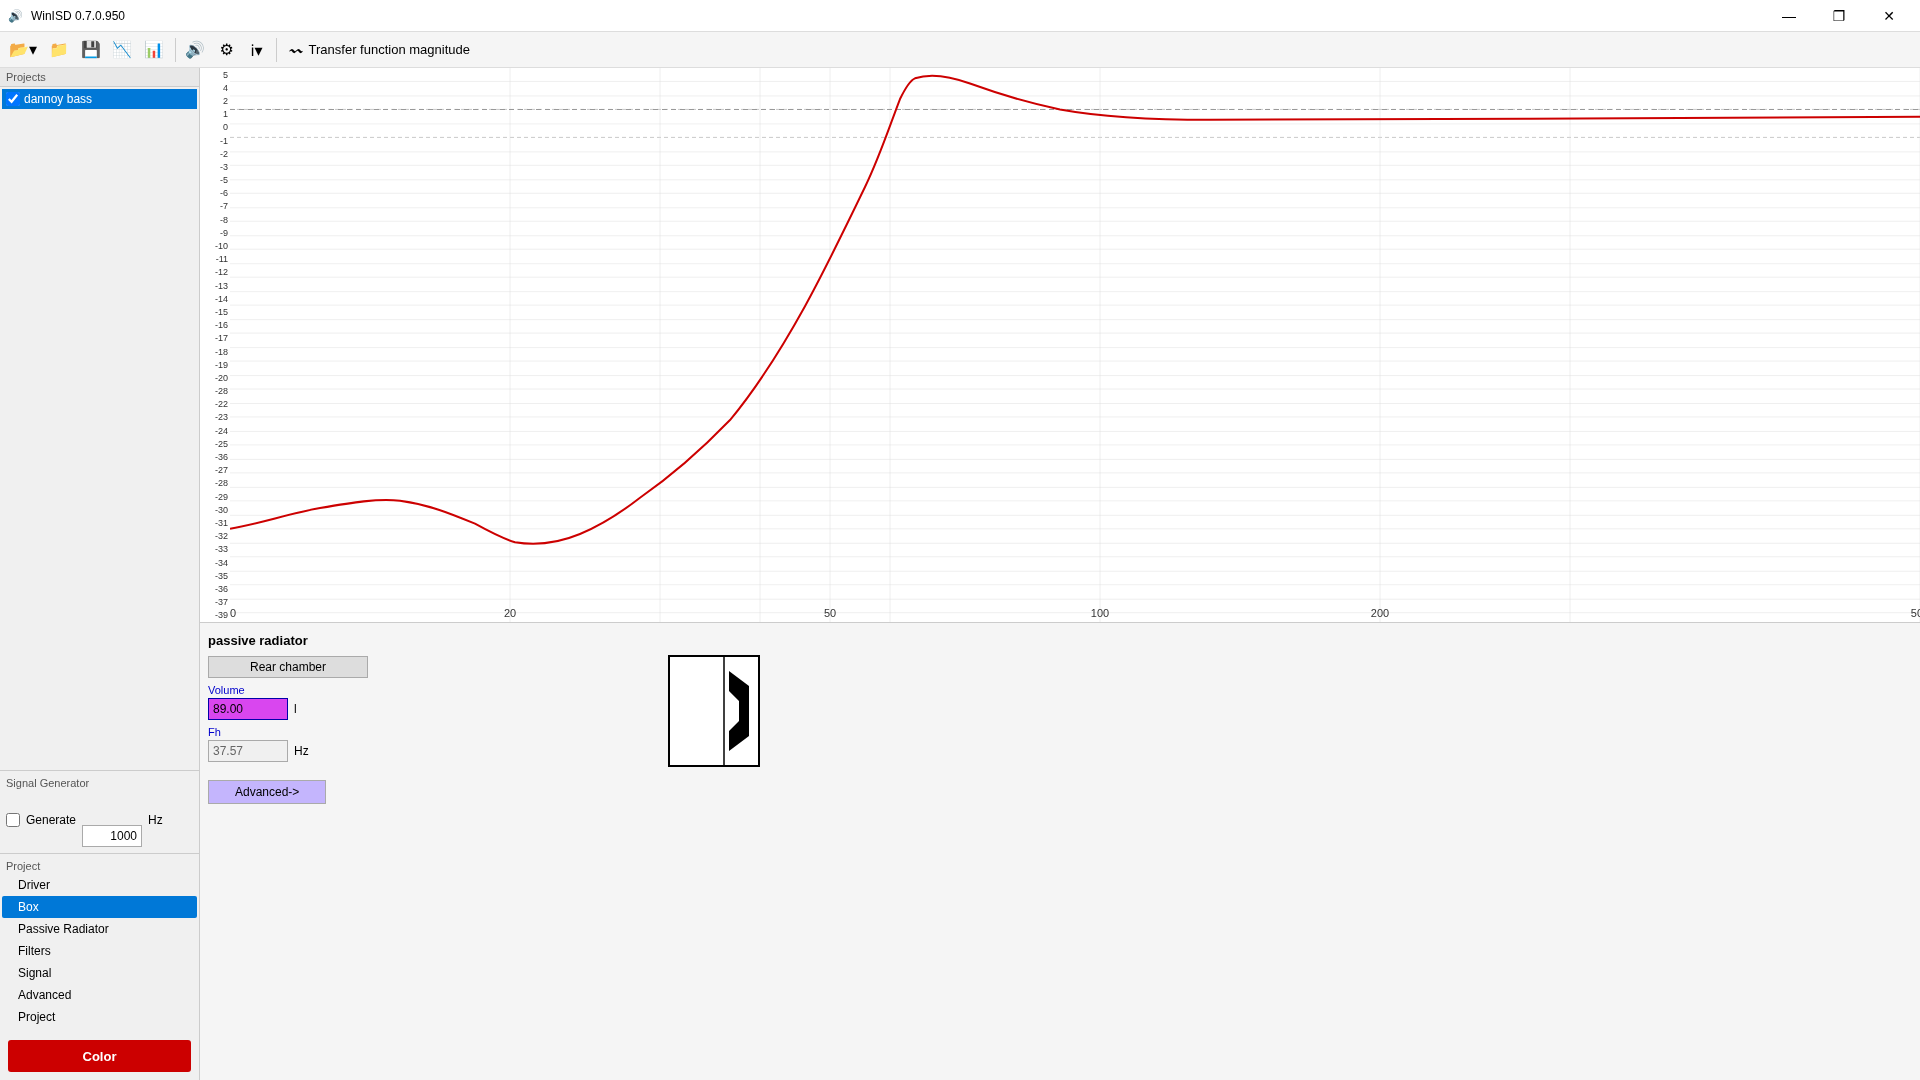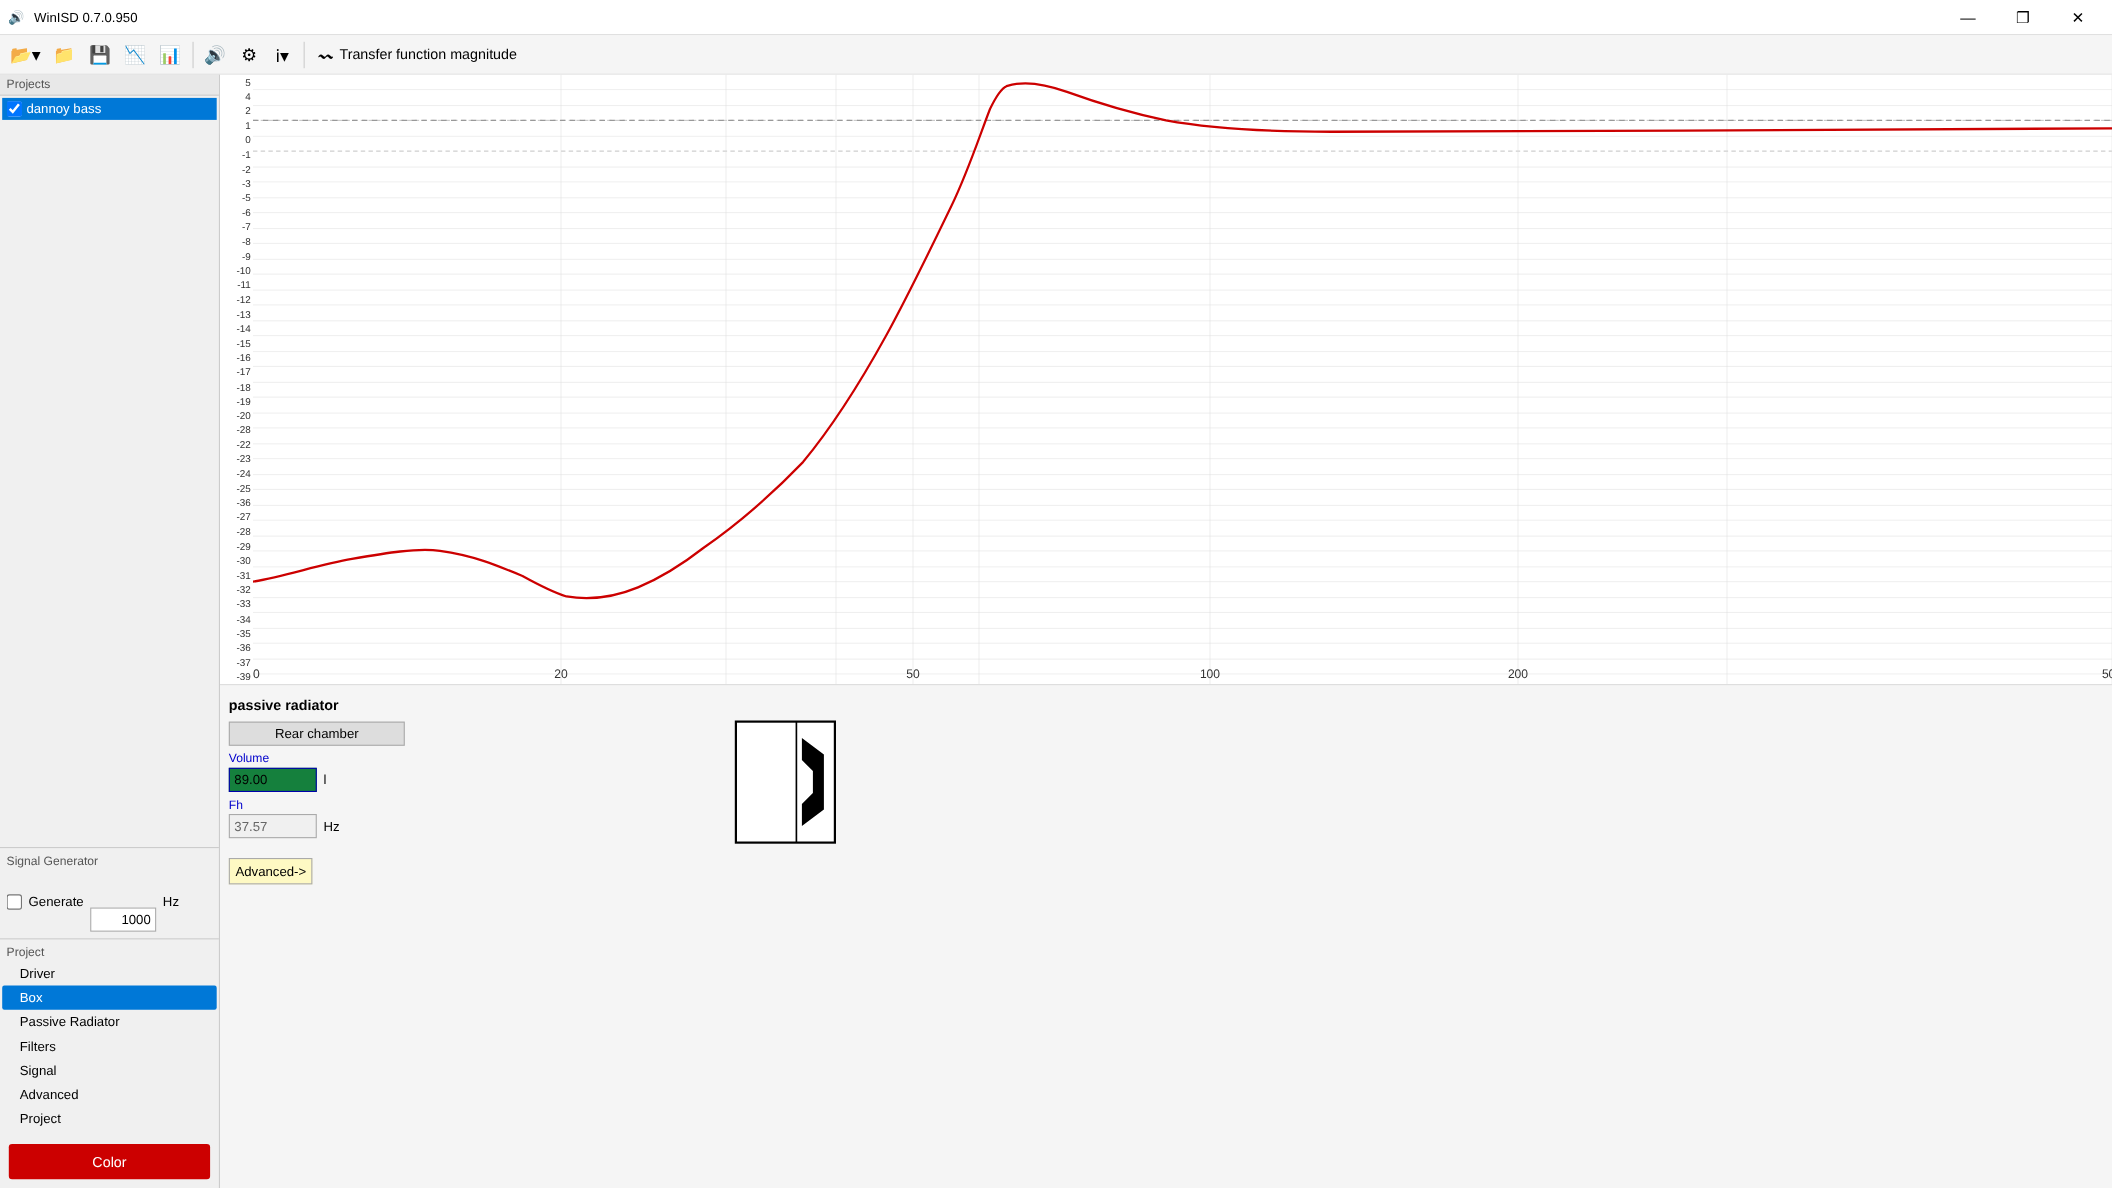--- a/index.html
+++ b/index.html
@@ -63,21 +63,21 @@
       display: block; padding: 4px 16px; font-size: 12px; cursor: pointer;
       border-radius: 2px;
     }
     .nav-item.active { background: #0078d7; color: #fff; }
 
     
     #color-btn {
       margin: 8px 8px 8px 8px;
       height: 32px; background: #cc0000; color: #fff;
       border: none; cursor: pointer; font-size: 13px;
-      border-radius: 3px; font-weight: normal;
+      border-radius: 3px; font-weight: bold;
     }
 
     
     #right-area { flex: 1; display: flex; flex-direction: column; }
 
     
     #graph-area { display: flex; background: #fff; border-bottom: 1px solid #ccc; height: 555px; }
     #y-axis { width: 30px; display: flex; flex-direction: column; align-items: flex-end; padding-top: 0; padding-right: 2px; background: #fff; }
     .y-label { font-size: 9px; color: #333; height: 13.5px; display: flex; align-items: center; justify-content: flex-end; }
 
@@ -89,26 +89,26 @@
     #params-left { width: 420px; }
 
     #passive-radiator-label { font-size: 13px; font-weight: bold; padding: 2px 0 8px 0; }
 
     #rear-chamber-section { }
     #rear-chamber-title { font-size: 12px; background: #ddd; padding: 3px 8px; border: 1px solid #aaa; display: inline-block; margin-bottom: 6px; min-width: 160px; text-align: center; }
 
     .param-row { margin-bottom: 6px; }
     .param-label { font-size: 11px; color: #0000cc; margin-bottom: 2px; }
     .param-input-row { display: flex; align-items: center; gap: 6px; }
-    .param-input { width: 80px; height: 22px; border: 1px solid #0000aa; padding: 0 4px; font-size: 12px; background: #15803d; }
+    .param-input { width: 80px; height: 22px; border: 1px solid #0000aa; padding: 0 4px; font-size: 12px; background: #d946ef; }
     .param-input.readonly { background: #f0f0f0; color: #666; border-color: #aaa; }
     .param-unit { font-size: 12px; }
 
     #advanced-btn {
-      margin-top: 12px; padding: 4px 5px; background: #fef9c3;
+      margin-top: 12px; padding: 4px 26px; background: #c4b5fd;
       border: 1px solid #aaa; cursor: pointer; font-size: 12px;
     }
 
     
     #box-diagram { margin-left: 20px; margin-top: 20px; }
 
     
     .grid-line-h { stroke: #e0e0e0; stroke-width: 0.5; }
     .grid-line-v { stroke: #e0e0e0; stroke-width: 0.5; }
     .grid-line-dashed { stroke: #bbb; stroke-width: 0.8; stroke-dasharray: 4,3; }

